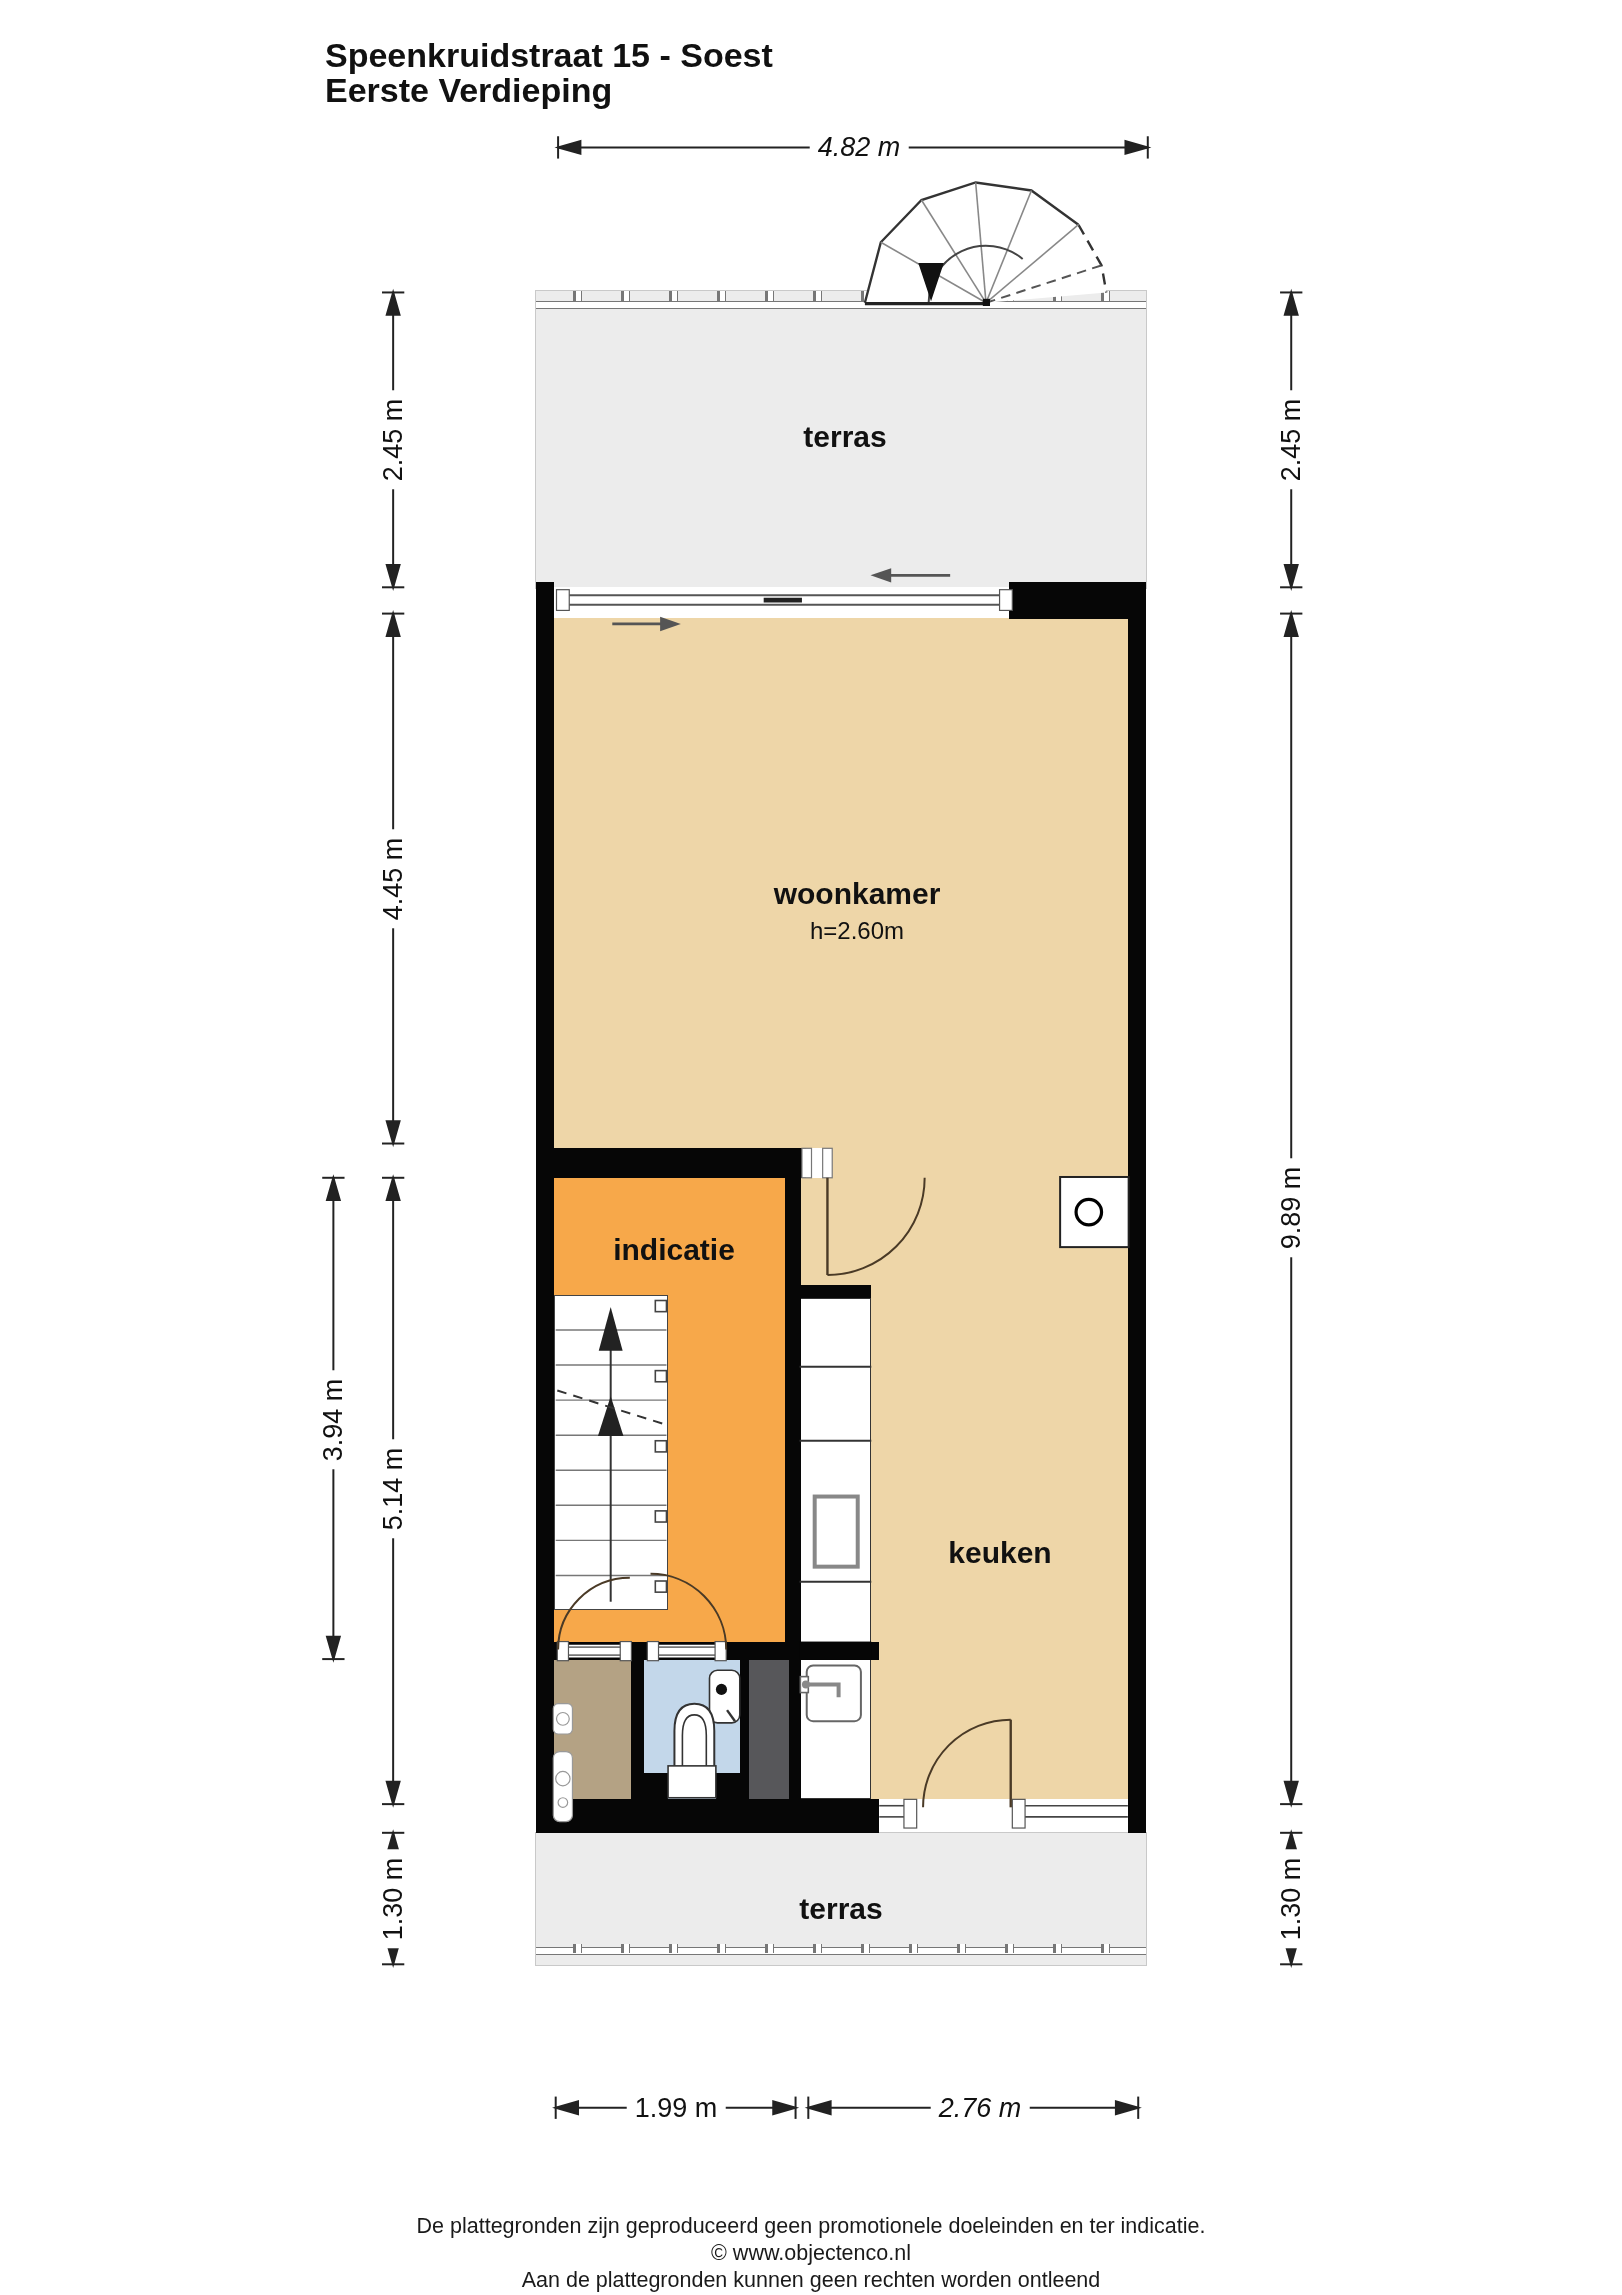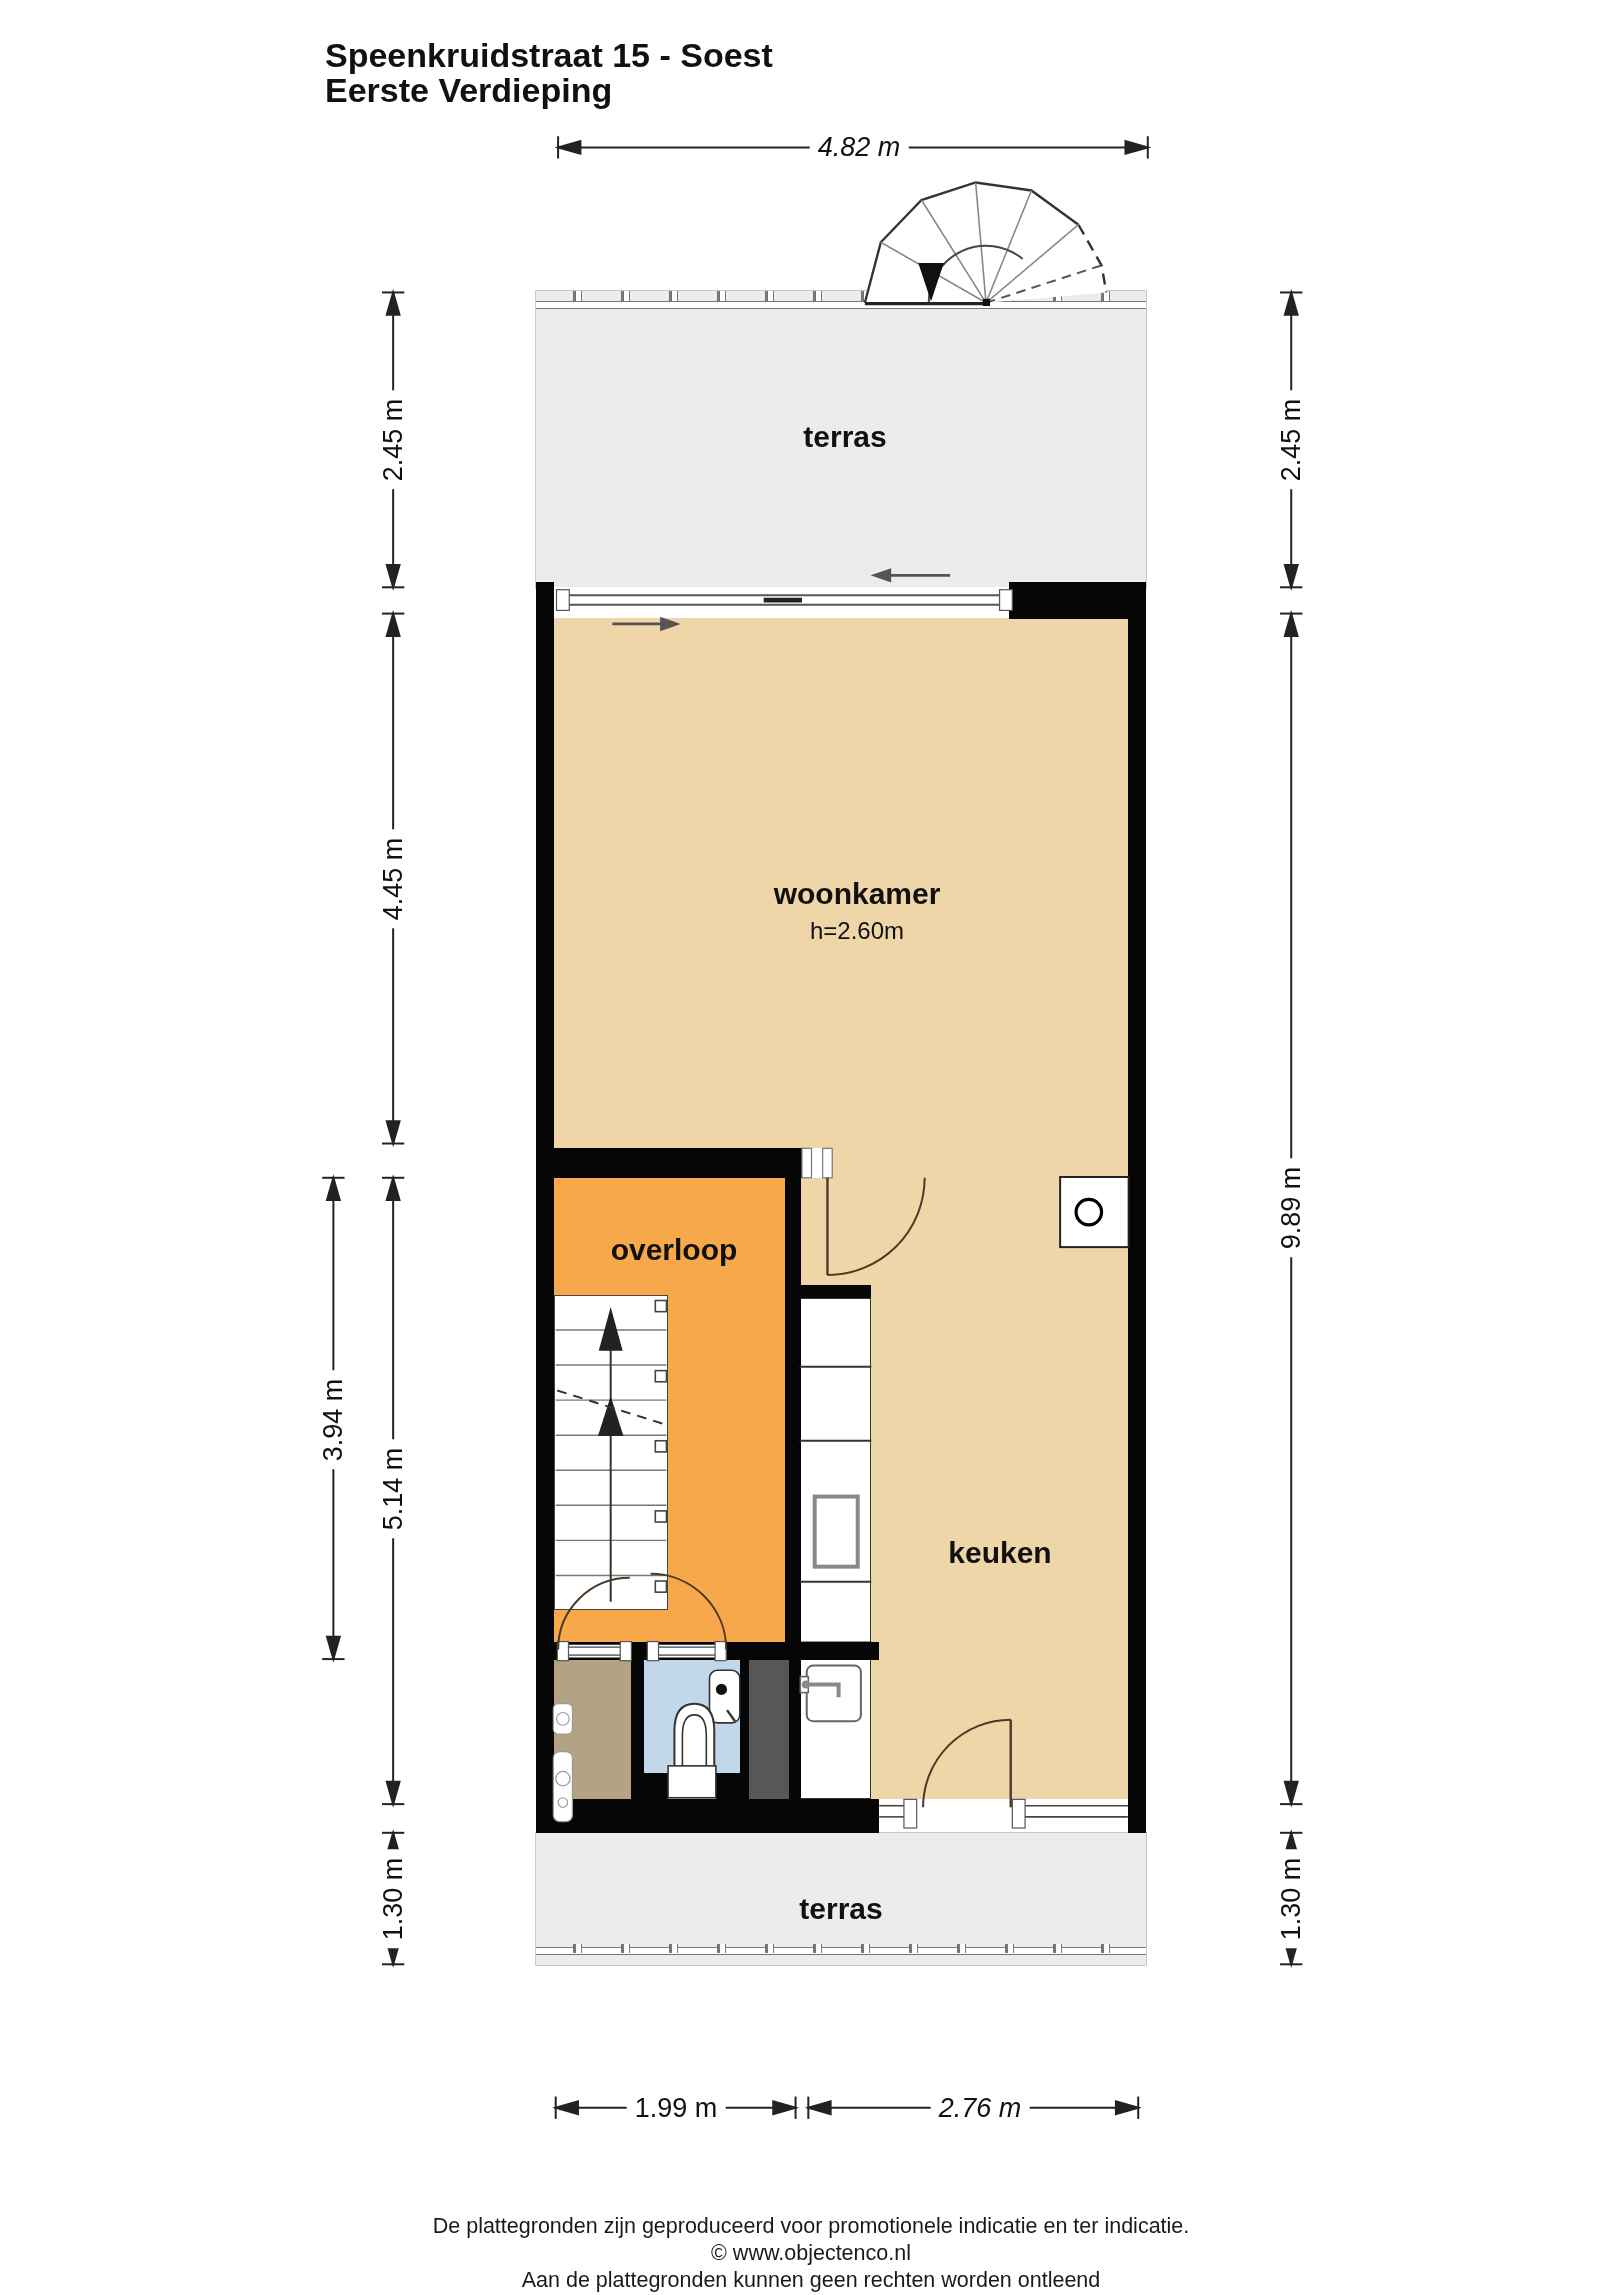--- a/index.html
+++ b/index.html
@@ -287,36 +287,36 @@
       <line x1="1014" y1="2631" x2="1014" y2="2659"></line>
         <line x1="1428" y1="2631" x2="1428" y2="2659"></line>
       <polygon points="1014,2645 1042,2637 1042,2653"></polygon>
         <polygon points="1428,2645 1400,2637 1400,2653"></polygon>
     </g>
   </svg>
 
   <div class="abs room-label" style="left:845px;top:437px;">terras</div>
   <div class="abs room-label" style="left:857px;top:894px;">woonkamer</div>
   <div class="abs sub-label" style="left:857px;top:931px;">h=2.60m</div>
-  <div class="abs room-label" style="left:674px;top:1250px;">overloop</div>
+  <div class="abs room-label" style="left:674px;top:1250px;">indicatie</div>
   <div class="abs room-label" style="left:1000px;top:1553px;">keuken</div>
   <div class="abs room-label" style="left:841px;top:1909px;">terras</div>
 
   <div class="abs dim" style="left:859px;top:147px;font-style:italic;">4.82 m</div>
   <div class="abs dim v" style="left:393px;top:440px;">2.45 m</div>
   <div class="abs dim v" style="left:393px;top:879px;">4.45 m</div>
   <div class="abs dim v" style="left:333px;top:1420px;">3.94 m</div>
   <div class="abs dim v" style="left:393px;top:1489px;">5.14 m</div>
   <div class="abs dim v" style="left:393px;top:1899px;">1.30 m</div>
   <div class="abs dim v" style="left:1291px;top:440px;">2.45 m</div>
   <div class="abs dim v" style="left:1291px;top:1208px;">9.89 m</div>
   <div class="abs dim v" style="left:1291px;top:1899px;">1.30 m</div>
   <div class="abs dim" style="left:676px;top:2108px;">1.99 m</div>
   <div class="abs dim" style="left:980px;top:2108px;font-style:italic;">2.76 m</div>
 
   <div class="abs footer" style="top:2213px;">
-    <div>De plattegronden zijn geproduceerd voor promotionele indicatie en ter indicatie.</div>
+    <div>De plattegronden zijn geproduceerd geen promotionele doeleinden en ter indicatie.</div>
     <div>© www.objectenco.nl</div>
     <div>Aan de plattegronden kunnen geen rechten worden ontleend</div>
   </div>
 
 </div>
 
 
 </body></html>

